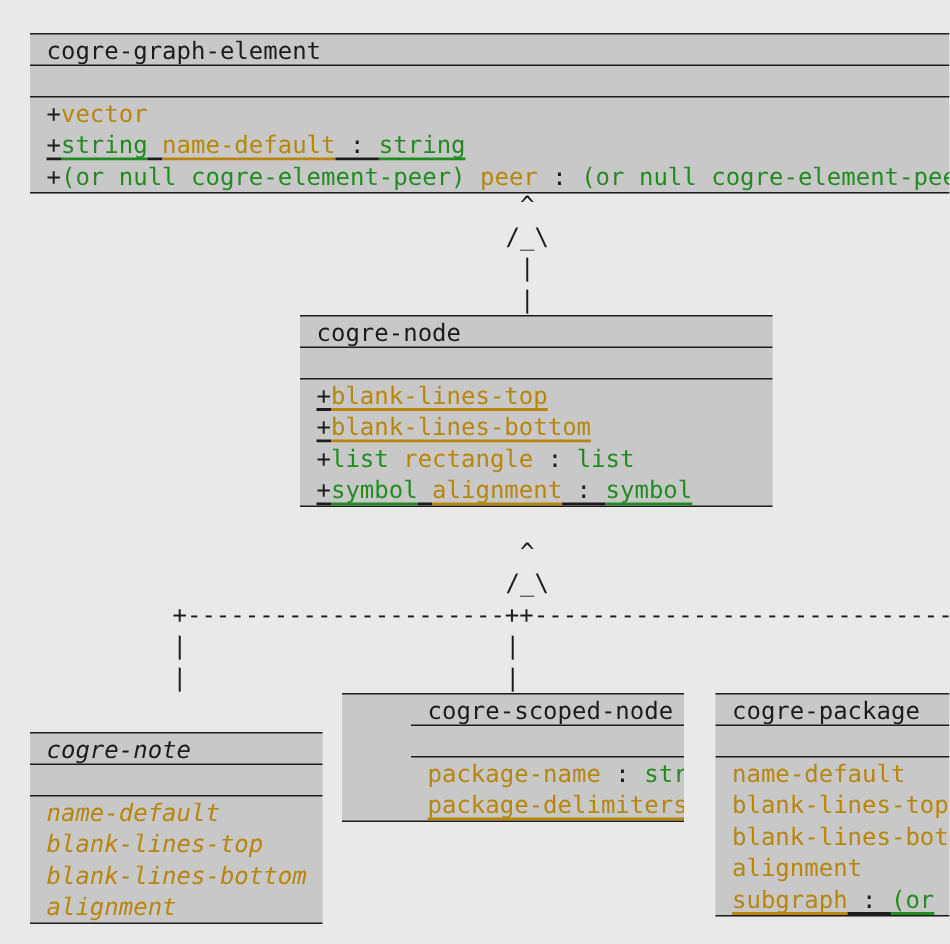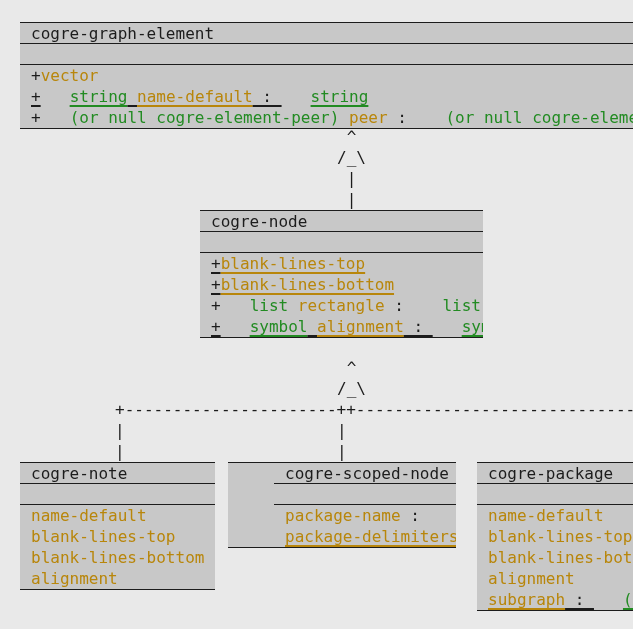--- a/index.html
+++ b/index.html
@@ -35,26 +35,26 @@
     border-bottom: 1.5px solid var(--line, #1c1c1c);
   }
   .row.title { color: var(--plain, #1c1c1c); }
   .row.u span {
     text-decoration: underline;
     text-decoration-thickness: 1.5px;
     text-underline-offset: 3px;
   }
   .c-plain { color: var(--plain, #1c1c1c); }
   .c-slot  { color: var(--slot, #b8860b); }
-  .c-type  { color: var(--type, #228b22); margin-left: 29px; }
+  .c-type  { color: var(--type, #228b22); }
 
   
   #box-graph-element { left: 20px;  top: 22px;  width: 632px; }
-  #box-node          { left: 200px; top: 210px; width: 283px; }
-  #box-note          { left: 20px;  top: 462px; width: 195px; }
+  #box-node          { left: 200px; top: 210px; width: 315px; }
+  #box-note          { left: 20px;  top: 488px; width: 195px; font-style: italic; }
   #box-scoped        { left: 228px; top: 462px; width: 228px; padding-left: 46px; }
   #box-package       { left: 477px; top: 462px; width: 180px; }
 
   
   .conn {
     position: absolute;
     font-family: "DejaVu Sans Mono", "Liberation Mono", monospace;
     font-size: 16px;
     line-height: 21px;
     color: var(--line, #1c1c1c);

